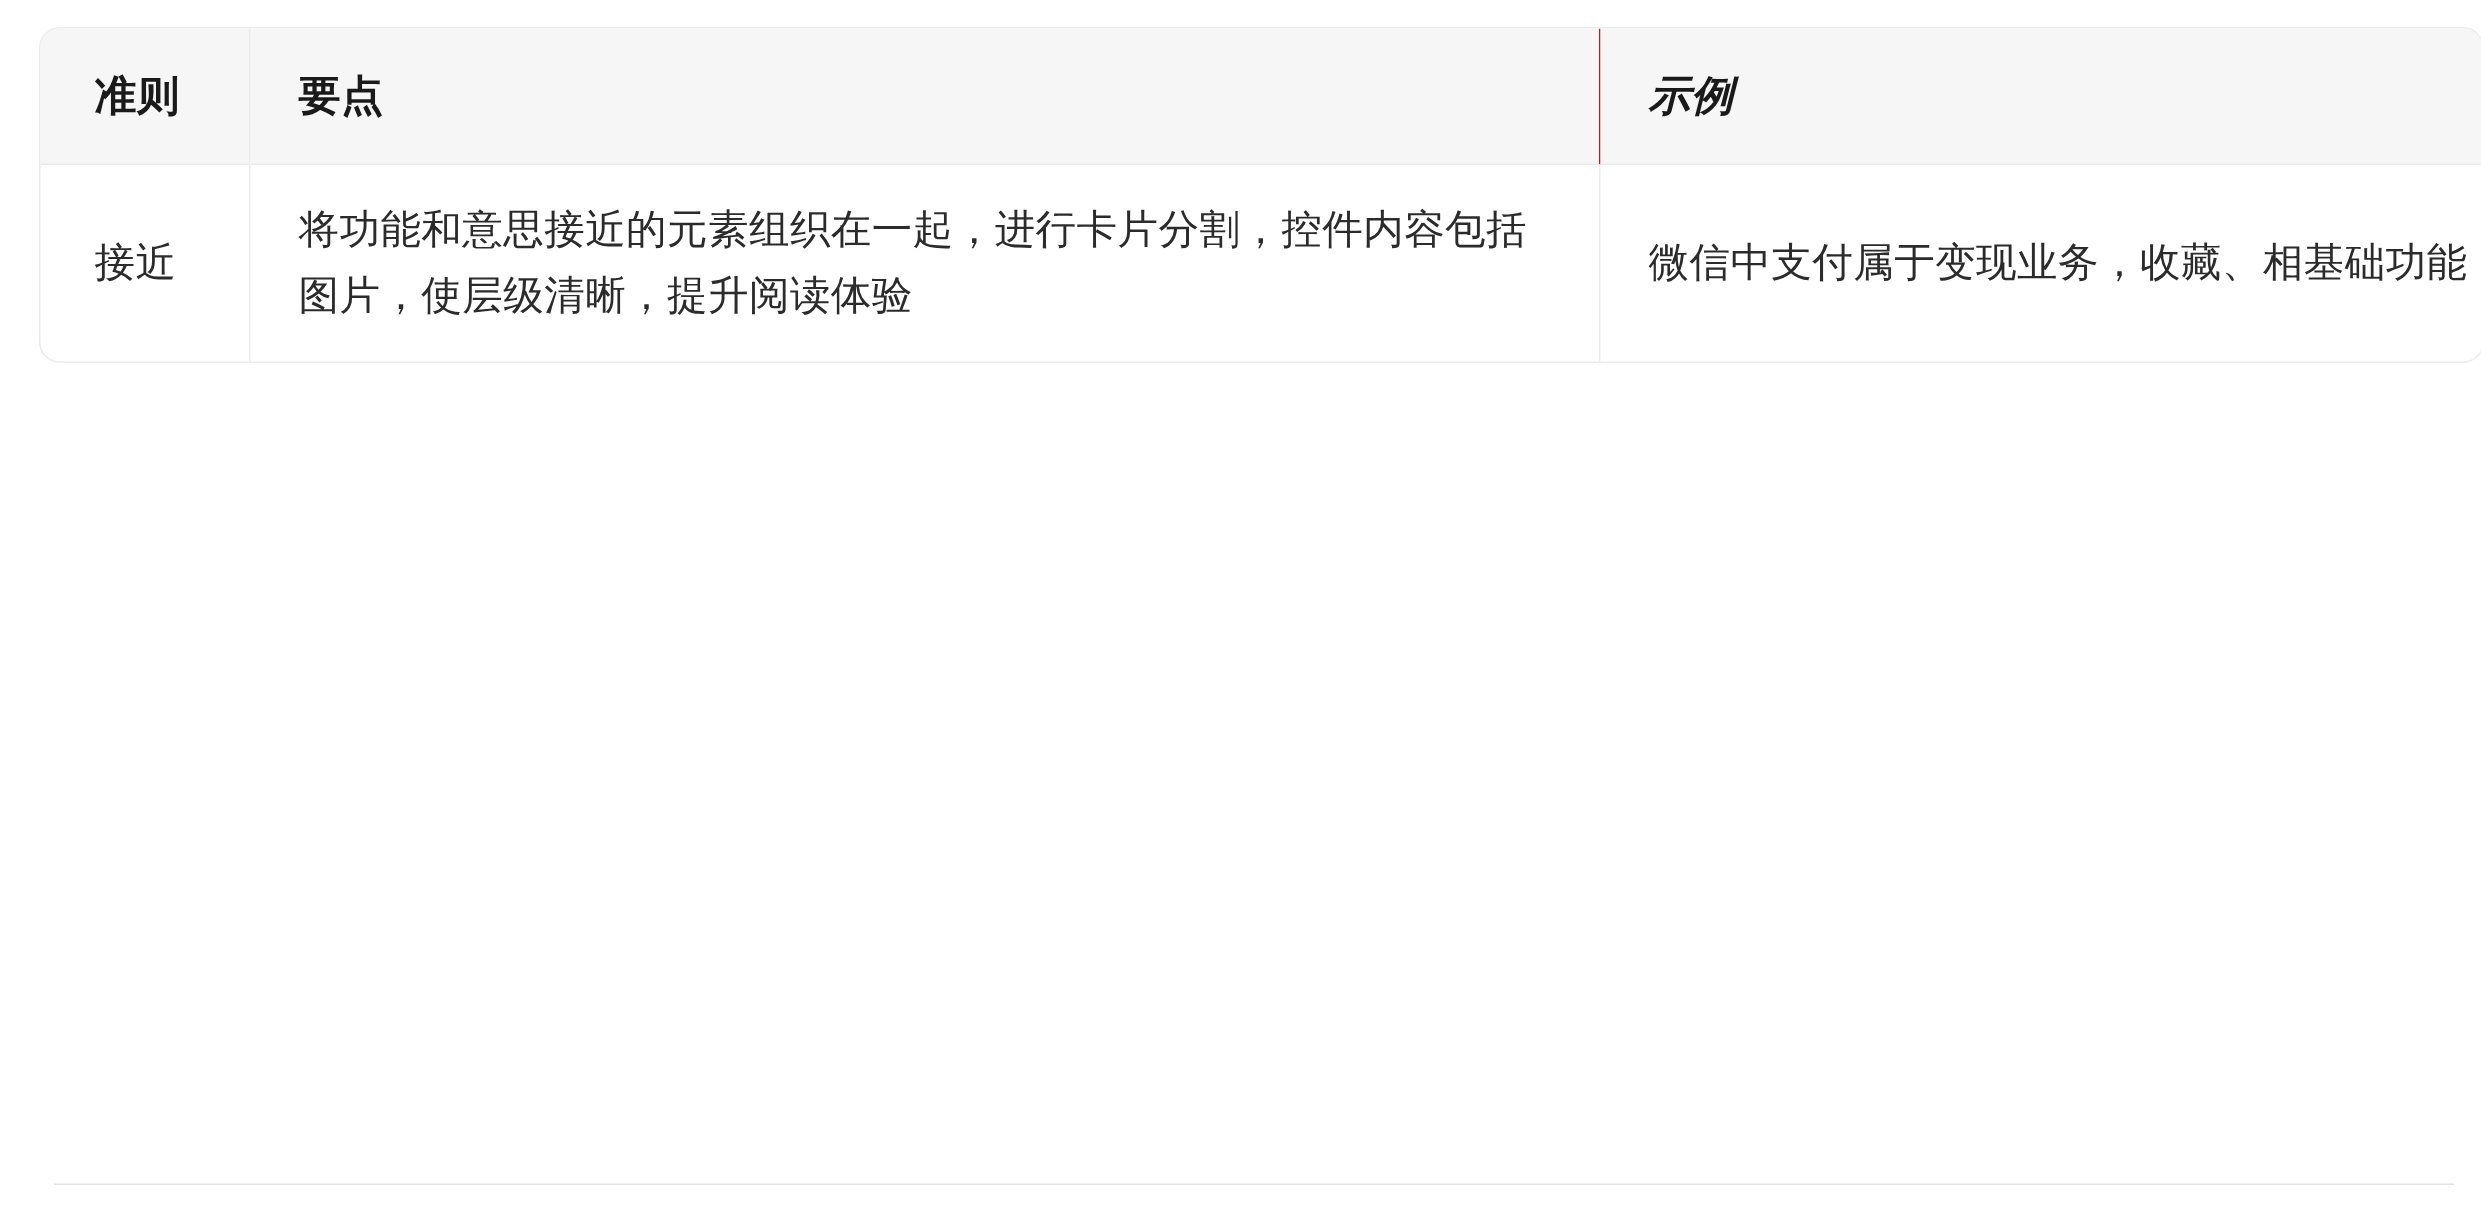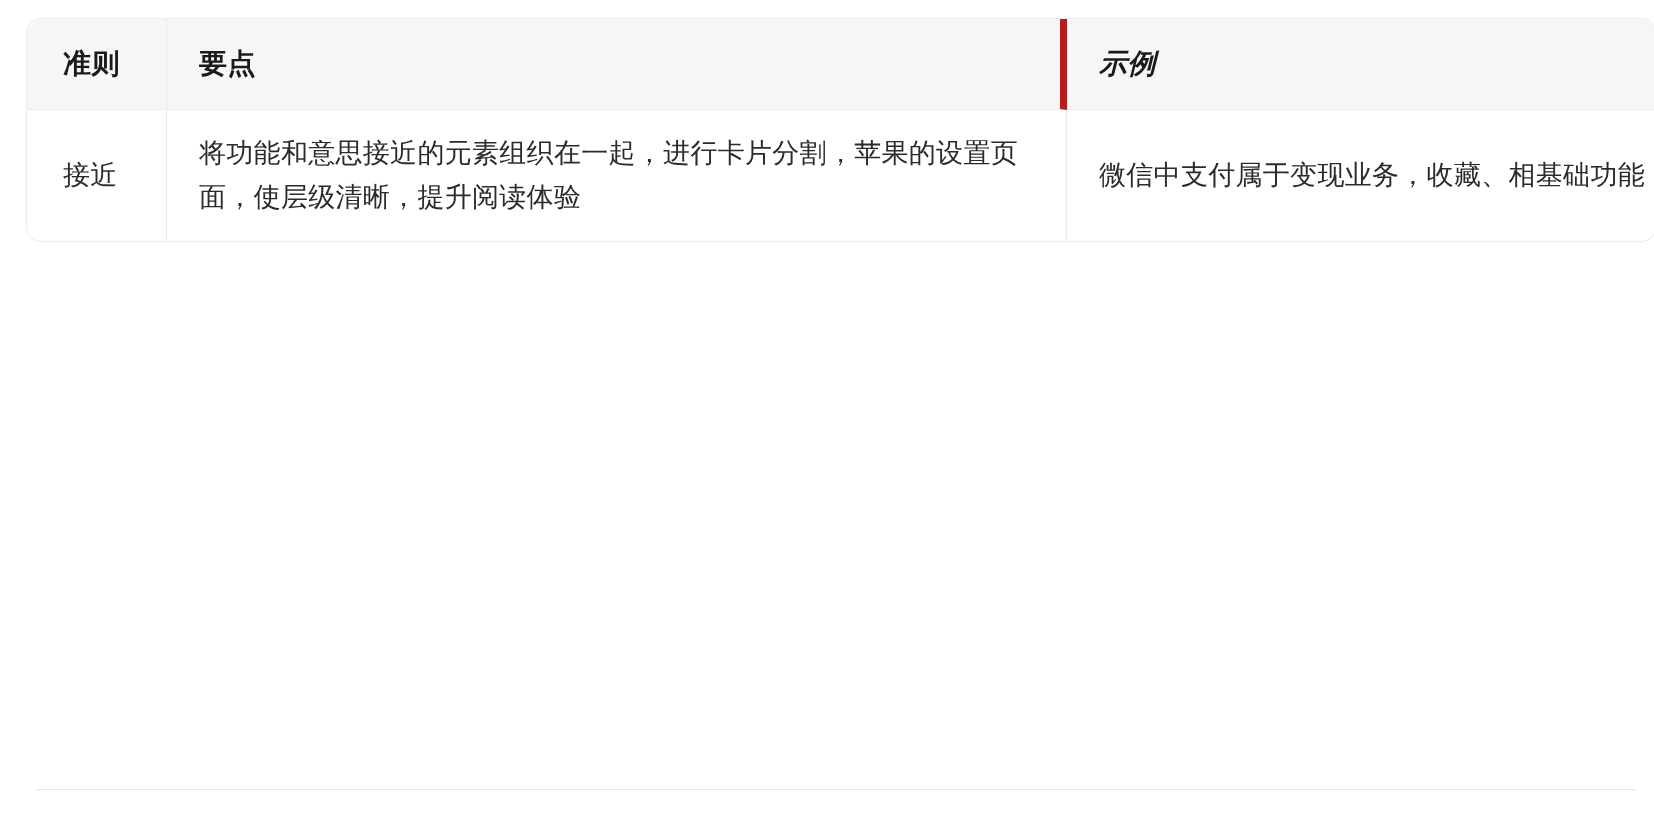--- a/index.html
+++ b/index.html
@@ -44,21 +44,21 @@
     font-size: 28px;
     font-weight: bold;
     color: #1a1a1a;
     text-align: left;
     padding: 26px 0 26px 0;
     border-bottom: 1px solid #ebebeb;
     vertical-align: middle;
     letter-spacing: 0.5px;
   }
   thead th.th-rule   { padding-left: 36px; border-right: 1px solid #ebebeb; }
-  thead th.th-point  { padding-left: 32px; border-right: 7px solid #b91c1c; }
+  thead th.th-point  { padding-left: 32px; border-right: 1px solid #b91c1c; }
   thead th.th-sample { padding-left: 32px; font-style: italic; }
 
   tbody td {
     font-size: 27px;
     line-height: 1.62;
     color: #2b2b2b;
     vertical-align: middle;
     border-bottom: 1px solid #ebebeb;
     padding: 22px 0;
     letter-spacing: 0.3px;
@@ -106,20 +106,20 @@
       <thead>
         <tr>
           <th class="th-rule">准则</th>
           <th class="th-point">要点</th>
           <th class="th-sample">示例</th>
         </tr>
       </thead>
       <tbody>
         <tr>
           <td class="cell-rule">接近</td>
-          <td class="cell-point">将功能和意思接近的元素组织在一起，进行卡片分割，苹果的设置页面，使层级清晰，提升阅读体验</td>
+          <td class="cell-point">将功能和意思接近的元素组织在一起，进行卡片分割，控件内容包括图片，使层级清晰，提升阅读体验</td>
           <td class="cell-sample">微信中支付属于变现业务，收藏、相基础功能，设置属于单独功能版块</td>
         </tr>
       </tbody>
     </table>
   </div>
   <div class="bottom-rule"></div>
 </div>
 
 </body></html>

